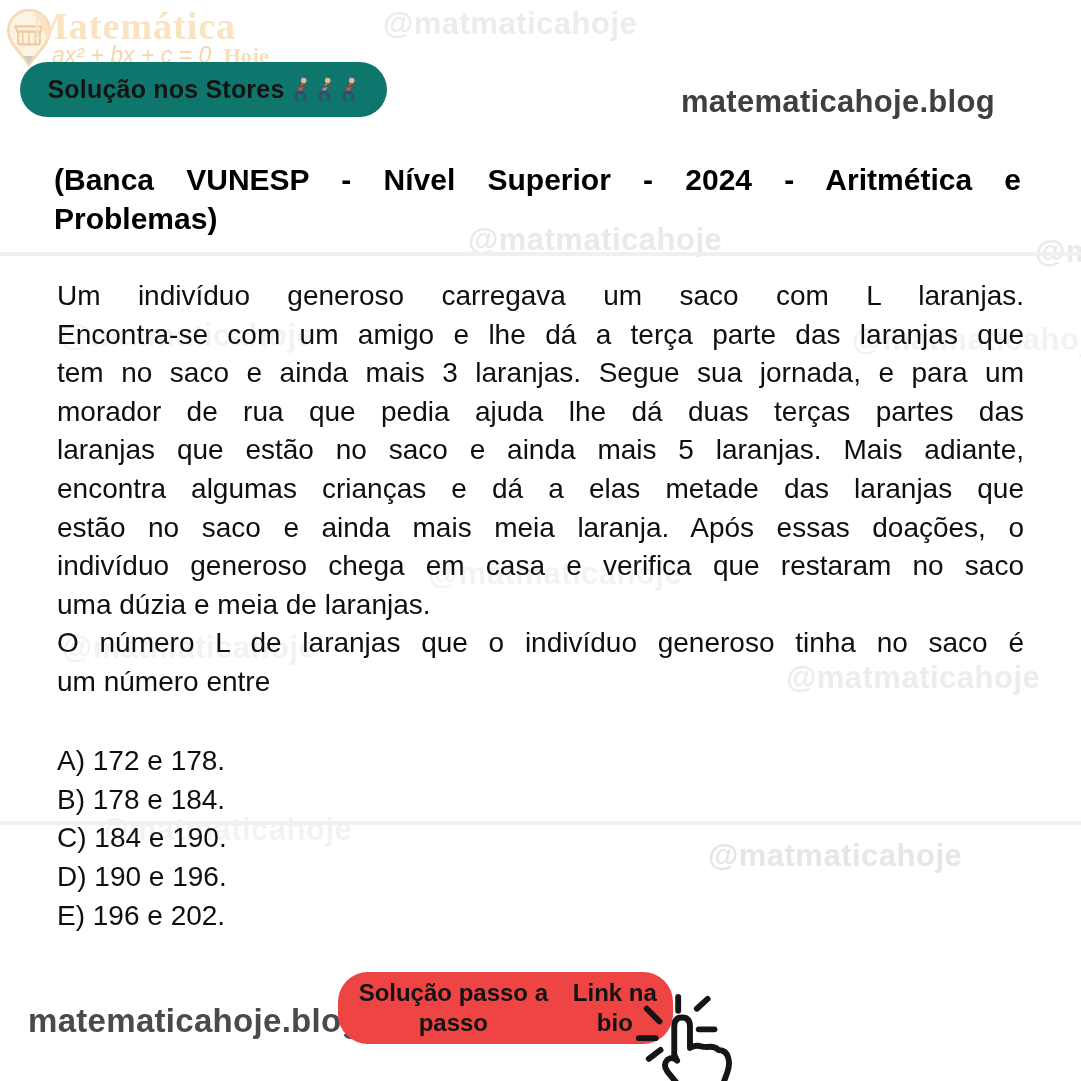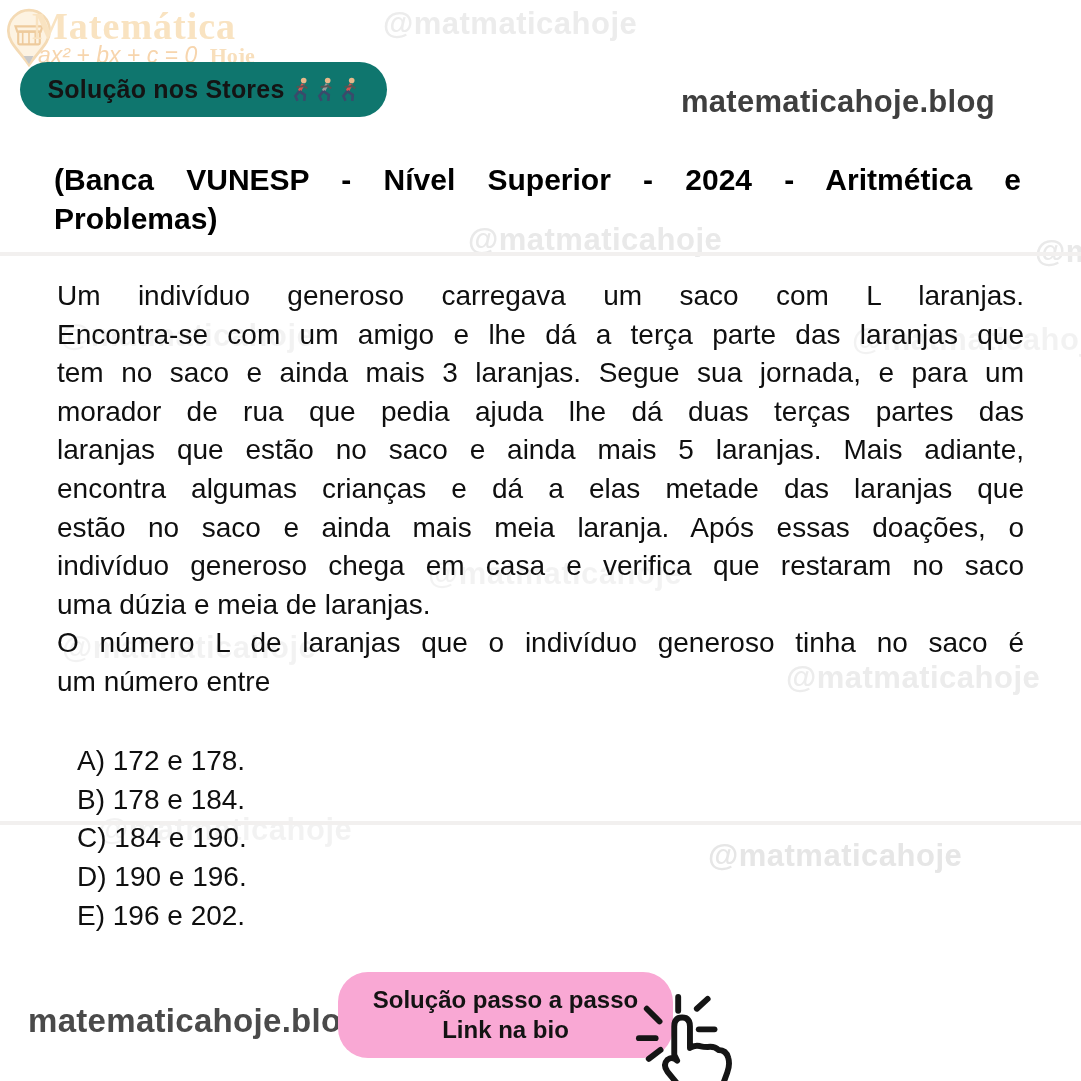--- a/index.html
+++ b/index.html
@@ -16,21 +16,21 @@
   .wm-l2{color:#e9e9e9;}
   .wm-l3{color:#e6e6e6;}
   .wm-faint{color:rgba(0,0,0,0.05);}
   
   .logo{position:absolute;left:0;top:0;z-index:1;}
   .logo-pin{position:absolute;left:2px;top:8px;}
   .logo-title{
     position:absolute;left:32px;top:4px;font-family:"Liberation Serif","DejaVu Serif",serif;
     font-weight:bold;font-size:38px;color:#f9e3c1;letter-spacing:1px;white-space:nowrap;
   }
-  .logo-formula-row{position:absolute;left:38px;top:42px;white-space:nowrap;}
+  .logo-formula-row{position:absolute;left:52px;top:42px;white-space:nowrap;}
   .logo-formula{font-style:italic;font-size:23px;color:#f7d5ad;}
   .logo-hoje{font-family:"Liberation Serif","DejaVu Serif",serif;font-weight:bold;font-size:22px;color:#f8dfbc;margin-left:8px;}
   
   .site-top{
     position:absolute;right:86px;top:84px;z-index:1;
     font-weight:bold;font-size:31px;color:#3f3f3f;letter-spacing:.3px;
   }
   .pill-stores{
     position:absolute;left:20px;top:62px;width:367px;height:55px;border-radius:28px;
     background:#0f766e;z-index:1;display:flex;align-items:center;justify-content:center;gap:5px;
@@ -45,32 +45,32 @@
   }
   .sep{position:absolute;left:0;width:1081px;height:4px;background:#f2f0ef;z-index:0;}
   .sep1{top:252px;}
   .sep2{top:821px;}
   .body-text{
     position:absolute;left:57px;top:277px;width:967px;z-index:1;
     font-size:28px;line-height:38.6px;color:#0f0f0f;
   }
   .options{
     position:absolute;left:57px;top:742px;width:967px;z-index:1;
-    font-size:28px;line-height:38.7px;color:#0f0f0f;margin-left:20px;
+    font-size:28px;line-height:38.7px;color:#0f0f0f;
   }
   .jline{text-align:justify;text-align-last:justify;}
   .lline{text-align:left;text-align-last:auto;}
   
   .site-bottom{
     position:absolute;left:28px;top:1002px;z-index:1;
     font-weight:bold;font-size:33px;color:#4a4a4a;letter-spacing:.3px;
   }
   .btn-solution{
-    position:absolute;left:338px;top:972px;width:335px;height:86px;border-radius:30px;
-    background:#f9a8d4;z-index:1;display:flex;flex-direction:column;align-items:center;
+    position:absolute;left:338px;top:972px;width:335px;height:72px;border-radius:30px;
+    background:#ef4444;z-index:1;display:flex;flex-direction:row;align-items:center;
     justify-content:center;border:none;cursor:pointer;
   }
   .btn-solution .l1,.btn-solution .l2{
     font-weight:bold;font-size:24px;line-height:30px;color:#131313;
     font-family:"Liberation Sans","DejaVu Sans",sans-serif;
   }
   .hand-icon{position:absolute;left:633px;top:994px;z-index:2;}
 </style>
 </head>
 <body>

